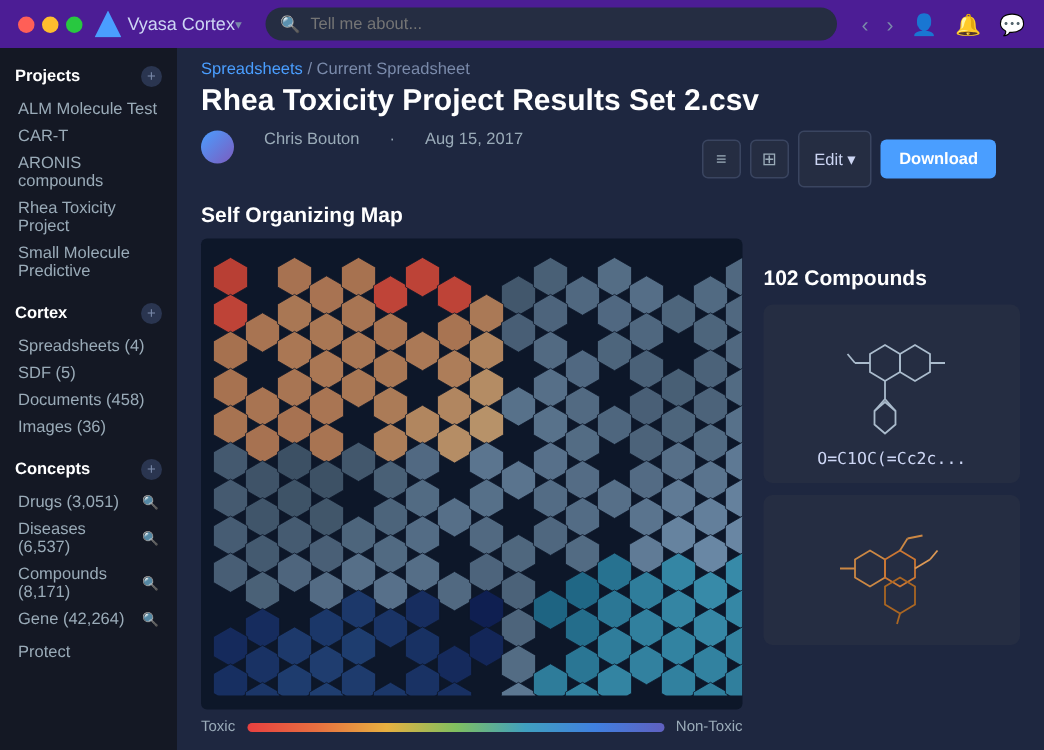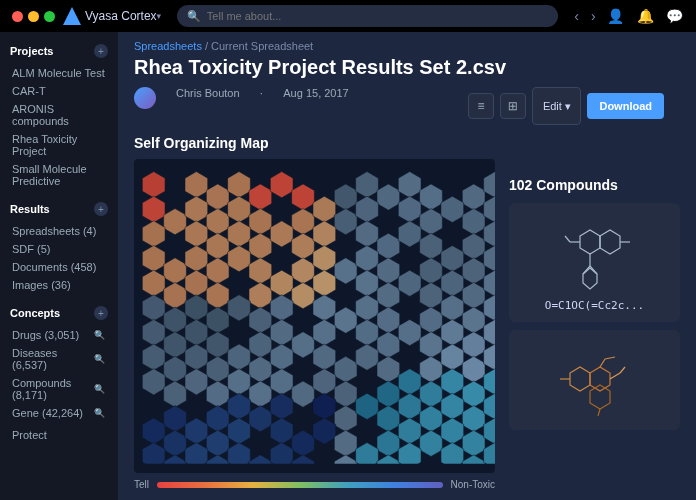--- a/index.html
+++ b/index.html
@@ -10,21 +10,21 @@
       font-family: -apple-system, BlinkMacSystemFont, 'Segoe UI', sans-serif;
       color: #cdd6f4;
       overflow: hidden;
       display: flex;
       flex-direction: column;
     }
 
     
     .titlebar {
       height: 32px;
-      background: #000000;
+      background: #4c1d95;
       display: flex;
       align-items: center;
       padding: 0 12px;
       gap: 0;
       flex-shrink: 0;
     }
     .traffic-lights {
       display: flex;
       gap: 5px;
       margin-right: 8px;
@@ -334,21 +334,21 @@
       <span>ARONIS compounds</span>
     </div>
     <div class="sidebar-item">
       <span>Rhea Toxicity Project</span>
     </div>
     <div class="sidebar-item">
       <span>Small Molecule Predictive</span>
     </div>
 
     <div class="sidebar-section-header">
-      <span class="sidebar-section-title">Results</span>
+      <span class="sidebar-section-title">Cortex</span>
       <div class="sidebar-add-btn">+</div>
     </div>
     <div class="sidebar-item">
       <span>Spreadsheets (4)</span>
     </div>
     <div class="sidebar-item">
       <span>SDF (5)</span>
     </div>
     <div class="sidebar-item">
       <span>Documents (458)</span>
@@ -629,21 +629,21 @@
                 <path d="M 262.39230484541326,301.71658647914023 L 262.39230484541326,313.71658647914023 L 252,319.71658647914023 L 241.60769515458674,313.71658647914023 L 241.60769515458674,301.71658647914023 L 252,295.71658647914023 Z" fill="rgb(58,143,173)" stroke="#0d1729" stroke-width="0.5"></path>
                 <path d="M 281.89230484541326,312.9749167283379 L 281.89230484541326,324.9749167283379 L 271.5,330.9749167283379 L 261.10769515458674,324.9749167283379 L 261.10769515458674,312.9749167283379 L 271.5,306.9749167283379 Z" fill="rgb(55,138,168)" stroke="#0d1729" stroke-width="0.5"></path>
                 <path d="M 301.39230484541326,301.71658647914023 L 301.39230484541326,313.71658647914023 L 291,319.71658647914023 L 280.60769515458674,313.71658647914023 L 280.60769515458674,301.71658647914023 L 291,295.71658647914023 Z" fill="rgb(53,135,165)" stroke="#0d1729" stroke-width="0.5"></path>
                 <path d="M 320.89230484541326,312.9749167283379 L 320.89230484541326,324.9749167283379 L 310.5,330.9749167283379 L 300.10769515458674,324.9749167283379 L 300.10769515458674,312.9749167283379 L 310.5,306.9749167283379 Z" fill="rgb(53,135,165)" stroke="#0d1729" stroke-width="0.5"></path>
                 <path d="M 340.39230484541326,301.71658647914023 L 340.39230484541326,313.71658647914023 L 330,319.71658647914023 L 319.60769515458674,313.71658647914023 L 319.60769515458674,301.71658647914023 L 330,295.71658647914023 Z" fill="rgb(56,139,169)" stroke="#0d1729" stroke-width="0.5"></path>
                 <path d="M 359.89230484541326,312.9749167283379 L 359.89230484541326,324.9749167283379 L 349.5,330.9749167283379 L 339.10769515458674,324.9749167283379 L 339.10769515458674,312.9749167283379 L 349.5,306.9749167283379 Z" fill="rgb(61,146,176)" stroke="#0d1729" stroke-width="0.5"></path>
               </g>
           </svg>
         </div>
         <div class="toxicity-scale">
-          <span class="scale-label">Tell</span>
+          <span class="scale-label">Toxic</span>
           <div class="scale-bar"></div>
           <span class="scale-label">Non-Toxic</span>
         </div>
       </div>
 
       <div class="right-panel">
         <div class="compounds-title">102 Compounds</div>
 
         <div class="compound-card">
           <div class="compound-structure">

